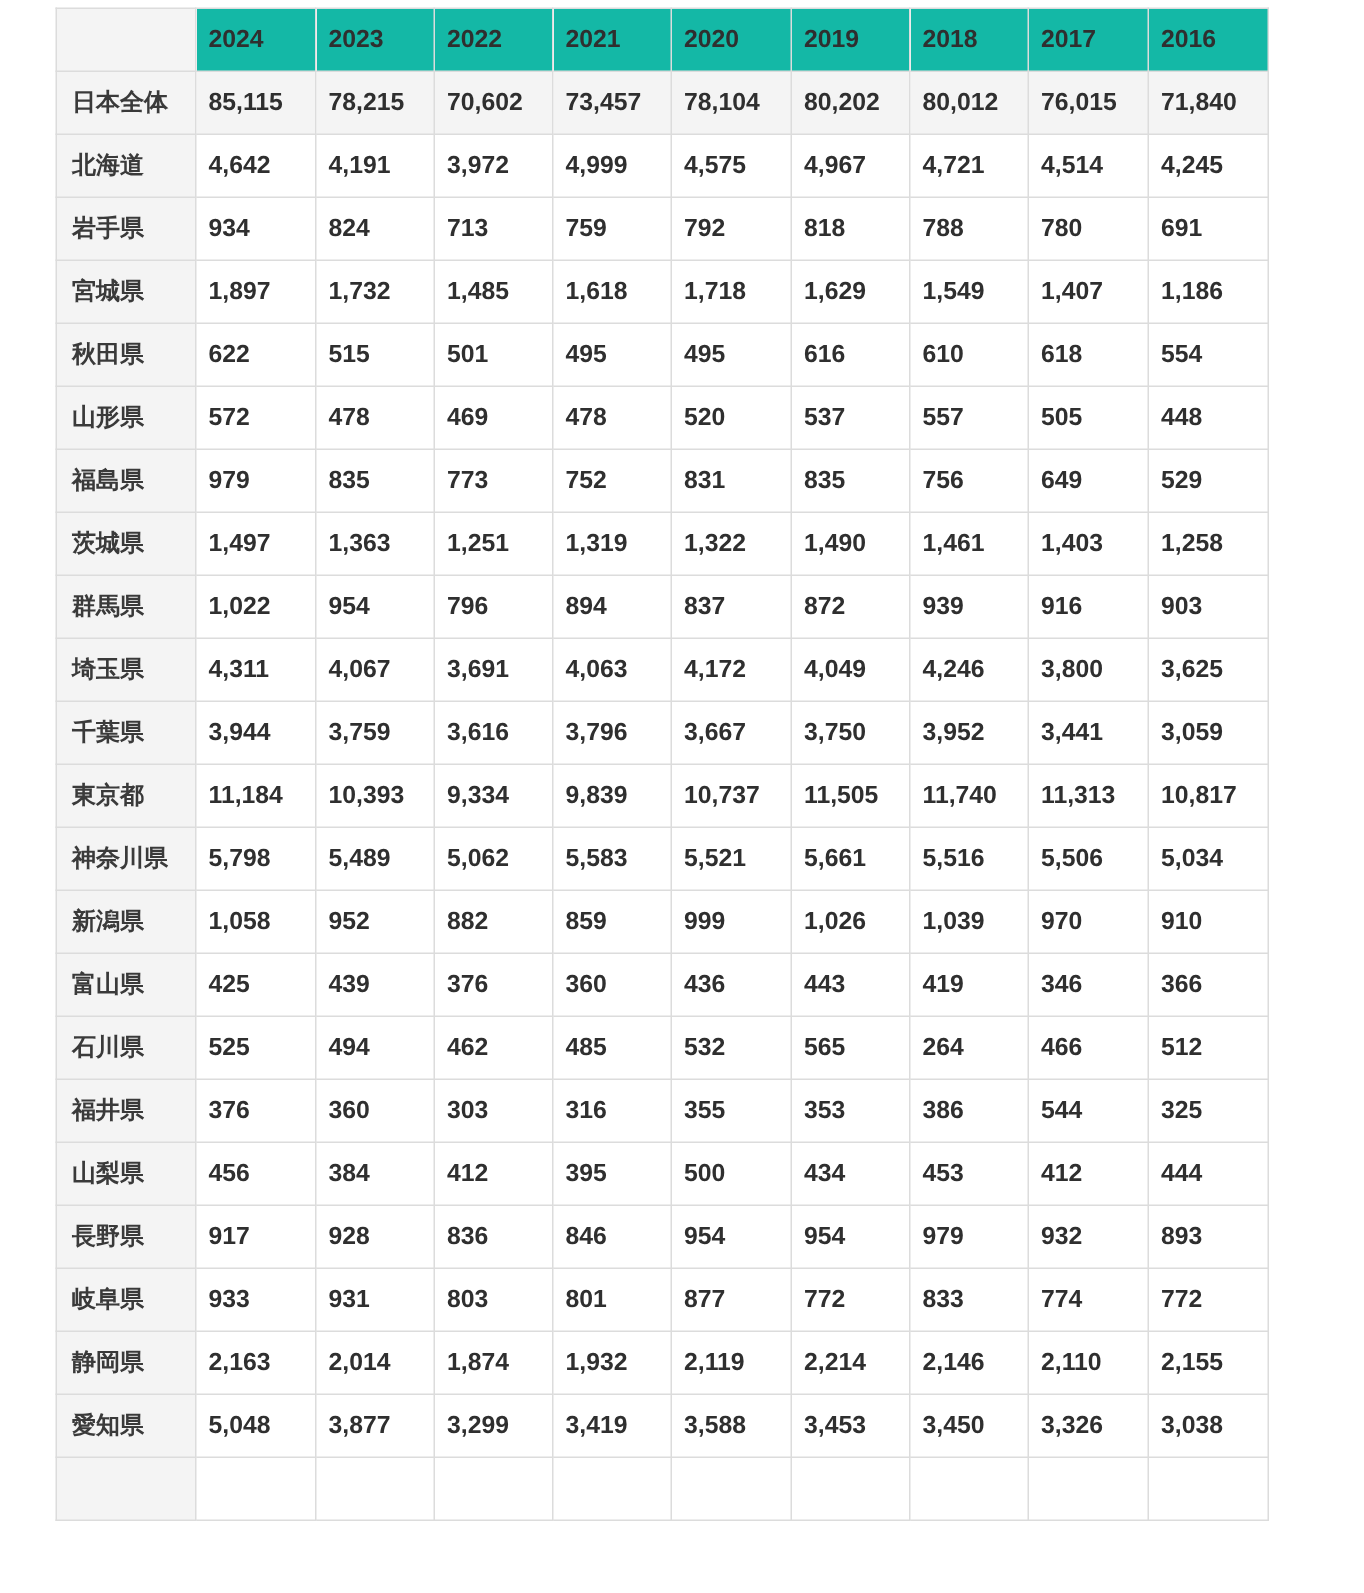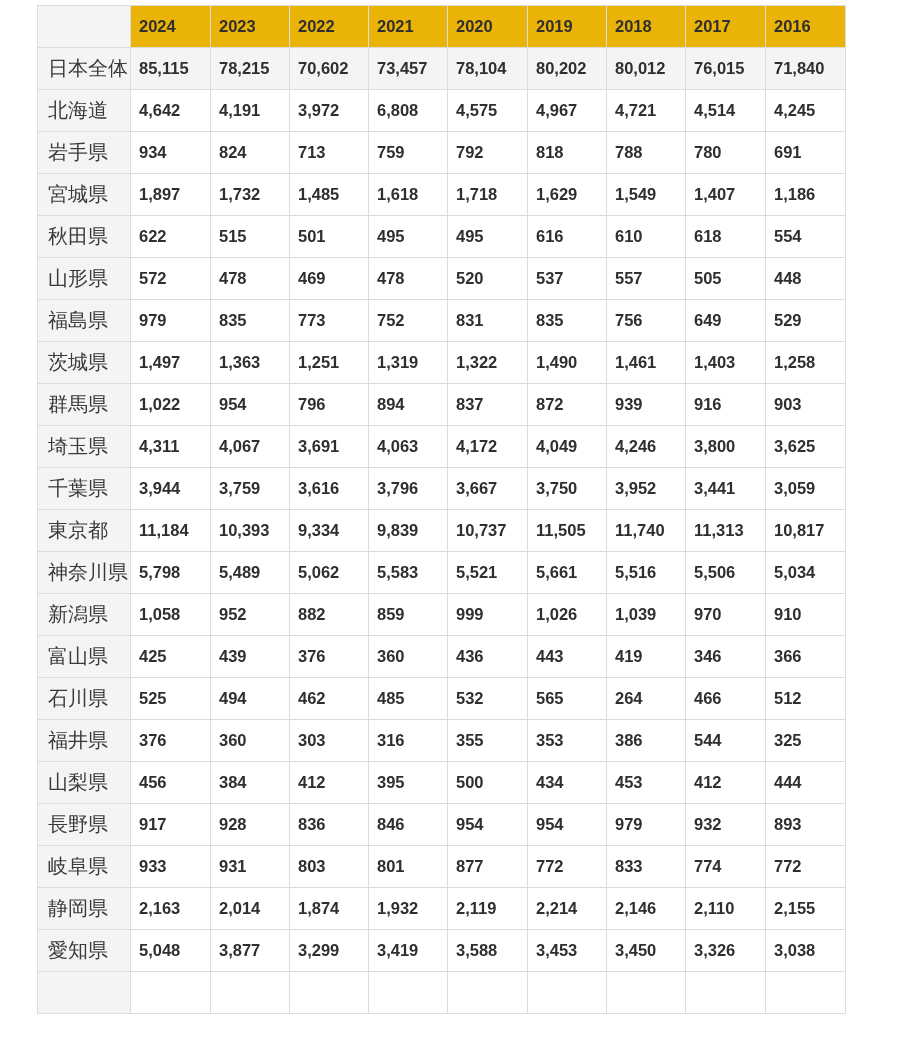--- a/index.html
+++ b/index.html
@@ -30,34 +30,34 @@
     th, td {
       border: 1px solid #dcdcdc;
       height: 41px;
       padding: 0 0 0 8px;
       text-align: left;
       vertical-align: middle;
       white-space: nowrap;
       overflow: hidden;
     }
     thead th {
-      background: #eab308;
+      background: #14b8a6;
       font-weight: bold;
       font-family: "Liberation Sans", sans-serif;
       font-size: 16.5px;
       color: #2f2f2f;
     }
     thead th.corner {
       background: #f4f4f4;
     }
     tbody th {
       background: #f4f4f4;
-      font-weight: normal;
+      font-weight: bold;
       color: #3a3a3a;
-      font-size: 20px;
+      font-size: 16px;
       padding-left: 10px;
     }
     tbody td {
       font-family: "Liberation Sans", sans-serif;
       font-weight: bold;
       font-size: 16.5px;
       color: #2f2f2f;
     }
     tbody tr.total td,
     tbody tr.total th {
@@ -106,21 +106,21 @@
           <td>80,202</td>
           <td>80,012</td>
           <td>76,015</td>
           <td>71,840</td>
         </tr>
         <tr>
           <th>北海道</th>
           <td>4,642</td>
           <td>4,191</td>
           <td>3,972</td>
-          <td>6,808</td>
+          <td>4,999</td>
           <td>4,575</td>
           <td>4,967</td>
           <td>4,721</td>
           <td>4,514</td>
           <td>4,245</td>
         </tr>
         <tr>
           <th>岩手県</th>
           <td>934</td>
           <td>824</td>

